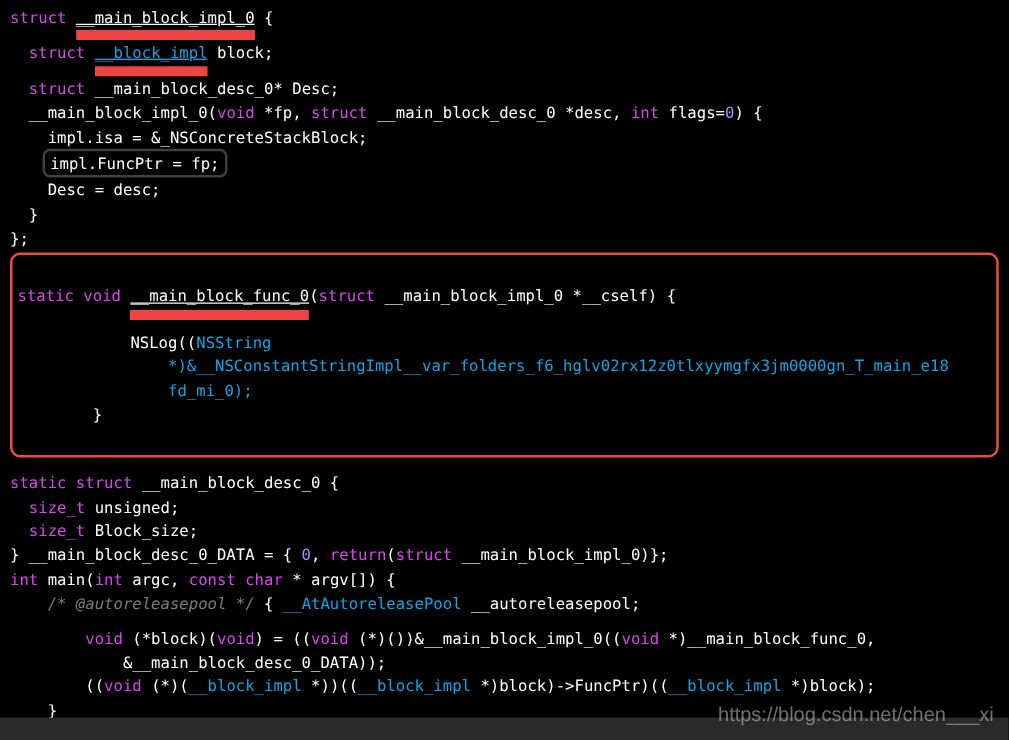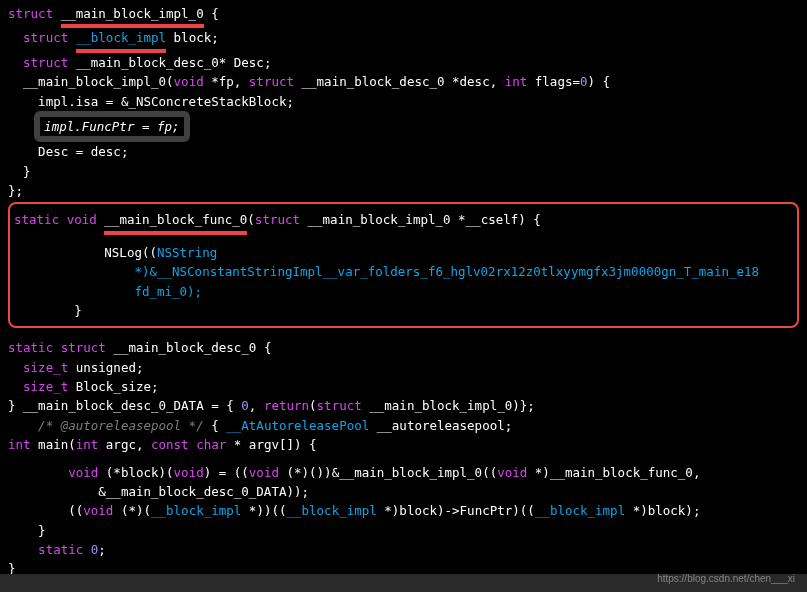--- a/index.html
+++ b/index.html
@@ -16,44 +16,44 @@
   padding: 4px 8px;
 }
 .line { white-space: pre; }
 .kw { color: #d946ef; }          
 .type { color: #0ea5e9; }        
 .num { color: #a98fff; }         
 .comment { color: #7c7c7c; font-style: italic; }
 .w { color: #fff; }
 
 .underline-red {
-  border-bottom: 4px solid #ef4444;
+  border-bottom: 8px solid #ef4444;
   display: inline-block;
   padding-bottom: 1px;
+  text-decoration: underline;
 }
 .box-red-small {
-  border: 6px solid #404040;
+  border: 2px solid #404040;
   border-radius: 6px;
   display: inline-block;
   padding: 0 4px;
   margin-left: -4px;
-  font-style: italic;
 }
 .box-red-large {
   border: 2px solid #e74c3c;
   border-radius: 8px;
-  padding: 6px 4px;
+  padding: 23px 4px;
   margin: 2px 0;
 }
 .watermark {
   position: absolute;
   right: 12px;
   bottom: 6px;
   color: rgba(200,200,200,0.55);
-  font-size: 10px;
+  font-size: 16px;
   font-family: Arial, sans-serif;
 }
 .bottombar {
   position: absolute;
   left: 0; right: 0; bottom: 0;
   height: 18px;
   background: #2a2a2a;
 }
 </style>
 </head>
@@ -77,22 +77,22 @@
 <div class="line type">                *)&amp;__NSConstantStringImpl__var_folders_f6_hglv02rx12z0tlxyymgfx3jm0000gn_T_main_e18</div>
 <div class="line type">                fd_mi_0);</div>
 <div class="line w">        }</div>
 </div>
 
 <div class="line" style="height:8px"></div>
 <div class="line"><span class="kw">static</span><span class="w"> </span><span class="kw">struct</span><span class="w"> __main_block_desc_0 {</span></div>
 <div class="line"><span class="kw">  size_t</span><span class="w"> unsigned;</span></div>
 <div class="line"><span class="kw">  size_t</span><span class="w"> Block_size;</span></div>
 <div class="line"><span class="w">} __main_block_desc_0_DATA = { </span><span class="num">0</span><span class="w">, </span><span class="kw">return</span><span class="w">(</span><span class="kw">struct</span><span class="w"> __main_block_impl_0)};</span></div>
+<div class="line"><span class="kw">int</span><span class="w"> main(</span><span class="kw">int</span><span class="w"> argc, </span><span class="kw">const</span><span class="w"> </span><span class="kw">char</span><span class="w"> * argv[]) {</span></div>
 <div class="line"><span class="comment">    /* @autoreleasepool */</span><span class="w"> { </span><span class="type">__AtAutoreleasePool</span><span class="w"> __autoreleasepool;</span></div>
-<div class="line"><span class="kw">int</span><span class="w"> main(</span><span class="kw">int</span><span class="w"> argc, </span><span class="kw">const</span><span class="w"> </span><span class="kw">char</span><span class="w"> * argv[]) {</span></div>
 <div class="line" style="height:8px"></div>
 <div class="line"><span class="kw">        void</span><span class="w"> (*block)(</span><span class="kw">void</span><span class="w">) = ((</span><span class="kw">void</span><span class="w"> (*)())&amp;__main_block_impl_0((</span><span class="kw">void</span><span class="w"> *)__main_block_func_0,</span></div>
 <div class="line w">            &amp;__main_block_desc_0_DATA));</div>
 <div class="line"><span class="w">        ((</span><span class="kw">void</span><span class="w"> (*)(</span><span class="type">__block_impl</span><span class="w"> *))((</span><span class="type">__block_impl</span><span class="w"> *)block)-&gt;FuncPtr)((</span><span class="type">__block_impl</span><span class="w"> *)block);</span></div>
 <div class="line w">    }</div>
 <div class="line"><span class="kw">    static</span><span class="w"> </span><span class="num">0</span><span class="w">;</span></div>
 <div class="line w">}</div>
 <div class="line"><span class="kw">static</span><span class="w"> </span><span class="kw">struct</span><span class="w"> IMAGE_INFO { </span><span class="kw">unsigned</span><span class="w"> version; </span><span class="kw">unsigned</span><span class="w"> flag; } _OBJC_IMAGE_INFO = { </span><span class="num">0</span><span class="w">, </span><span class="num">2</span><span class="w"> };</span></div>
 </div>
 

